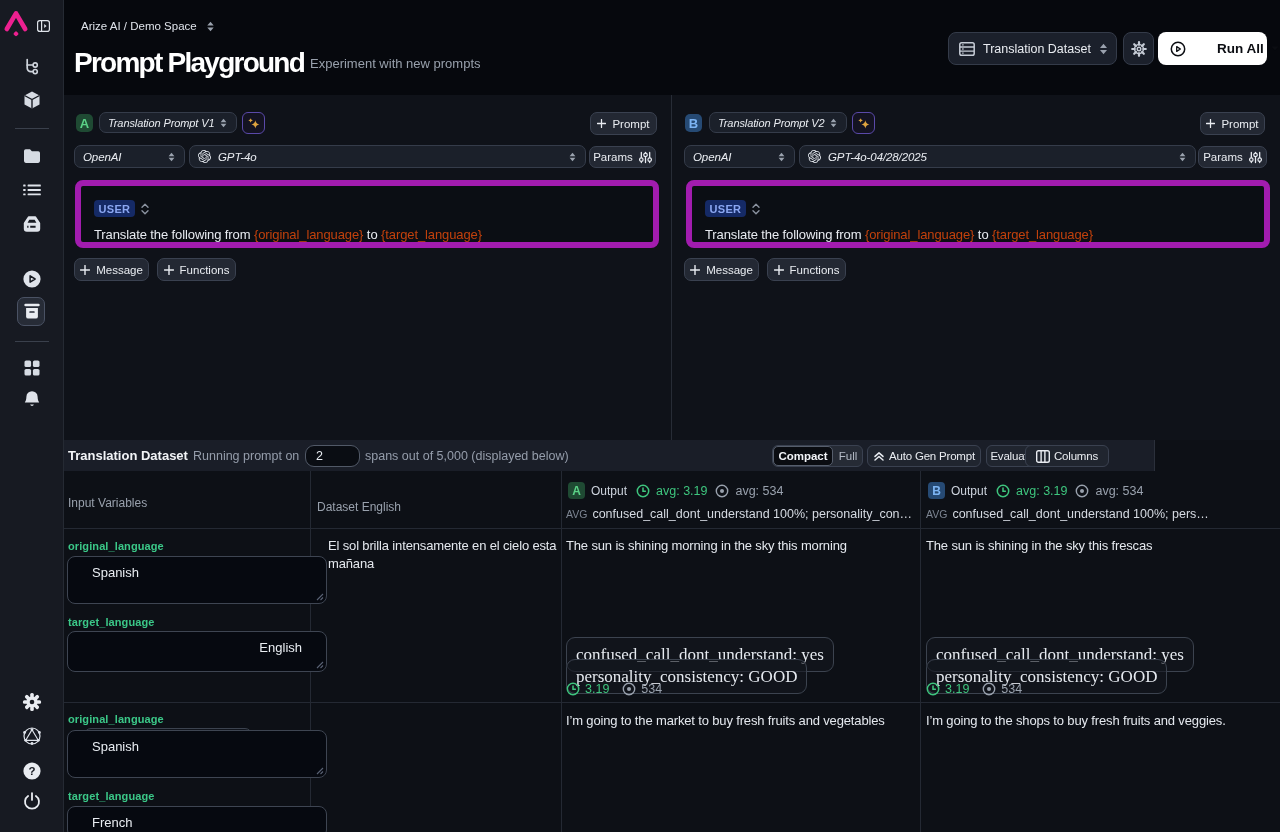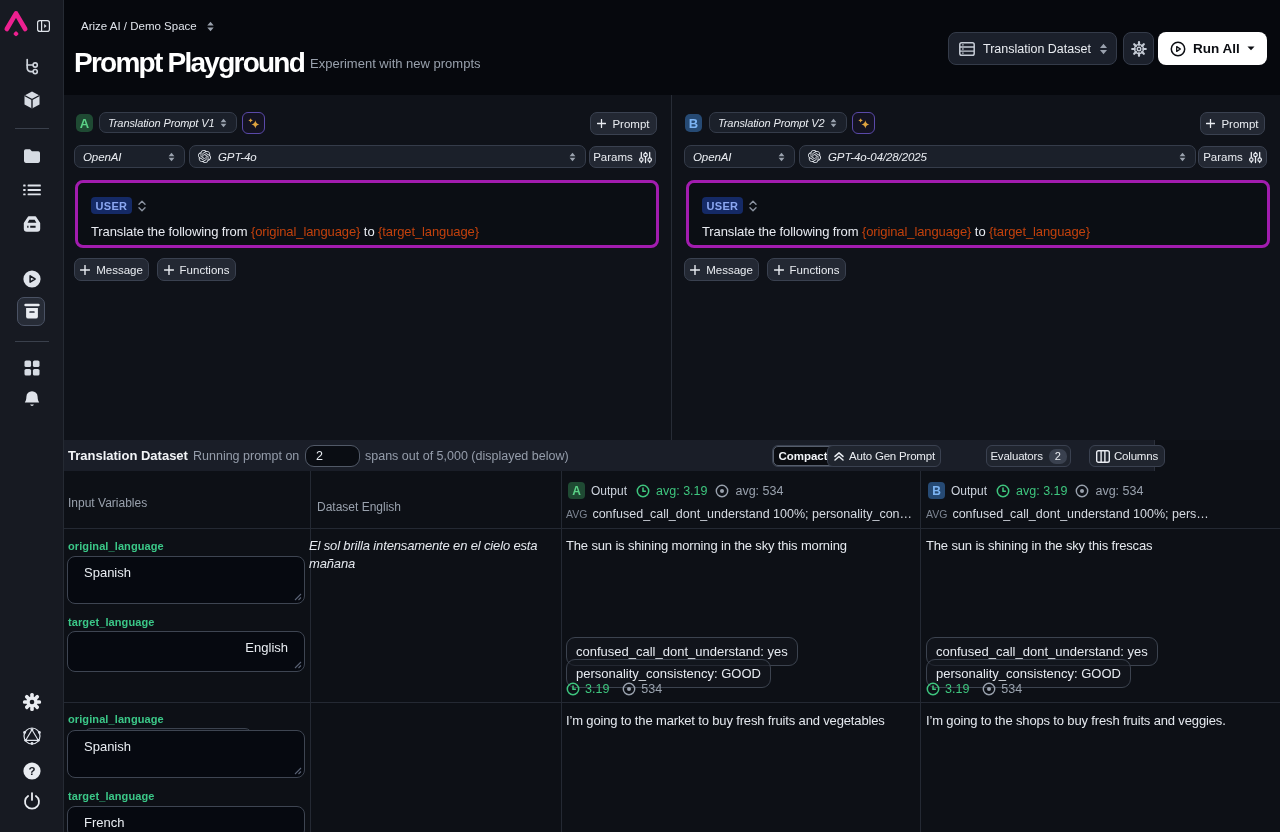--- a/index.html
+++ b/index.html
@@ -20,42 +20,42 @@
   .hbtn { position:absolute; top:32px; height:33px; background:#1b202b; border:1px solid #343b49; border-radius:8px; display:flex; align-items:center; color:#e9ecf1; font-size:12.5px; white-space:nowrap; }
 
   
   #panels { position:absolute; left:64px; top:95px; width:1216px; height:345px; background:#0f1219; }
   #pdivider { position:absolute; left:607px; top:0; width:1px; height:345px; background:#272c36; }
   .badge { position:absolute; top:19px; width:17px; height:18px; border-radius:5px; font-size:13px; font-weight:700; display:flex; align-items:center; justify-content:center; }
   .dd { position:absolute; background:#1b202a; border:1px solid #353c4a; border-radius:7px; height:23px; display:flex; align-items:center; color:#e9ecf1; font-size:11.5px; font-weight:400; letter-spacing:-0.1px; padding:0 8px; white-space:nowrap; }
   .dd .grow { flex:1;font-style:italic; }
   .btn { position:absolute; background:#232833; border:1px solid #3a4150; border-radius:7px; color:#e9ecf1; font-size:11.5px; font-weight:400; display:flex; align-items:center; justify-content:center; gap:6px; white-space:nowrap; }
   .sparkbtn { position:absolute; width:23px; height:22px; top:17px; background:#141322; border:1px solid #5a49a9; border-radius:6px; display:flex; align-items:center; justify-content:center; }
-  .card { position:absolute; top:85px; height:68px; background:#0b0e14; border:3px solid #a21caf; border-radius:8px; }
+  .card { position:absolute; top:85px; height:68px; background:#0b0e14; border:6px solid #a21caf; border-radius:8px; }
   .userbadge { position:absolute; left:13px; top:14px; background:#152a66; color:#8ba7f2; font-size:11px; font-weight:700; padding:2.5px 4.5px; border-radius:4px; letter-spacing:0.3px; }
   .msgtext { position:absolute; left:13px; top:41px; font-size:13px; color:#e8ebf1; letter-spacing:-0.1px; }
   .green { color:#c2410c; }
 
   
   #toolbar { position:absolute; left:64px; top:440px; width:1091px; height:31px; background:#1a1e28; border-right:1px solid #2b303b; }
   #toolbar .title { position:absolute; left:4px; top:8px; font-size:13px; font-weight:700; color:#f2f4f7; }
   #toolbar .sub { position:absolute; top:9px; font-size:12.5px; color:#959dab; }
   .tbtn { position:absolute; top:5px; height:22px; background:#20252f; border:1px solid #3a4150; border-radius:6px; color:#e9ecf1; font-size:11.5px; font-weight:400; letter-spacing:-0.2px; display:flex; align-items:center; gap:4px; padding:0 6px; white-space:nowrap; justify-content:center; }
 
   
   #table { position:absolute; left:64px; top:471px; width:1216px; height:361px; background:#0d1016; }
   .vline { position:absolute; top:0; width:1px; height:361px; background:#242933; }
   .hline { position:absolute; left:0; width:1216px; height:1px; background:#242933; }
   .colhead { position:absolute; font-size:12px; color:#99a1ad; font-weight:500; }
   .celltext { position:absolute; font-size:13px; color:#e4e8ee; line-height:17.5px; letter-spacing:-0.15px; }
   .varlabel { position:absolute; font-size:11px; font-weight:700; letter-spacing:0.1px; color:#3bc888; }
-  .ta { position:absolute; left:3px; width:238px; background:#060910; border:1px solid #3e4552; border-radius:8px; color:#e9edf2; font-size:13px; padding:8px 16px; }
+  .ta { position:absolute; left:3px; width:260px; background:#060910; border:1px solid #3e4552; border-radius:8px; color:#e9edf2; font-size:13px; padding:8px 24px; }
   .rsz { position:absolute; right:2px; bottom:2px; }
   .chip { position:absolute; height:18px; border:1px solid #3c434f; border-radius:7px; background:#10141c; color:#e4e8ee; font-size:11.5px; font-weight:700; display:flex; align-items:center; padding:0 8px; }
-  .pill { position:absolute; height:29px; border:1px solid #3c434f; border-radius:9px; background:rgba(20,24,32,.6); color:#e6eaf0; font-size:13px; font-weight:500; display:flex; align-items:center; padding:0 9px; }
+  .pill { position:absolute; height:35px; border:1px solid #3c434f; border-radius:9px; background:rgba(20,24,32,.6); color:#e6eaf0; font-size:17px; font-weight:500; display:flex; align-items:center; padding:0 9px;font-family:Liberation Serif, serif; }
   .metrics { position:absolute; display:flex; align-items:center; gap:5px; font-size:12.5px; }
   .obadge { width:17px; height:17px; border-radius:4px; font-size:12px; font-weight:700; display:flex; align-items:center; justify-content:center; }
 </style>
 </head>
 <body>
 
 <svg width="0" height="0" style="position:absolute">
 <defs>
   <symbol id="i-tri" viewBox="0 0 9 12">
         <path d="M4.5 0.8 L8 5 H1 Z" fill="#9aa2ae"></path>
@@ -244,21 +244,21 @@
   </div>
   <div class="hbtn" style="left:1059px; width:31px; justify-content:center;">
     <svg width="16" height="16">
         <use href="#i-gear"></use>
       </svg>
   </div>
   <div class="hbtn" style="left:1094px; width:109px; background:#ffffff; border:none; color:#0b0d12; font-weight:700; font-size:13.5px; padding:0 12px; gap:7px;">
     <svg width="16" height="16" style="color:#0b0d12;">
         <use href="#i-playcirc"></use>
       </svg>
-    <span style="flex:1;">Run All</span>
+    <span style="flex:1;margin-left:24px;">Run All</span>
     <svg width="8" height="5">
         <use href="#i-caret"></use>
       </svg>
   </div>
 </div>
 
 <div id="panels">
   <div id="pdivider"></div>
 
   <div class="badge" style="left:12px; background:#1f4a33; color:#5bd287;">A</div>
@@ -363,25 +363,25 @@
 <div id="toolbar">
   <span class="title">Translation Dataset</span>
   <span class="sub" style="left:129px;">Running prompt on</span>
   <div class="abs" style="left:241px; top:5px; width:55px; height:22px; background:#0a0d13; border:1px solid #515967; border-radius:9px; color:#e9edf2; font-size:12.5px; display:flex; align-items:center; padding:0 10px;">2</div>
   <span class="sub" style="left:301px;">spans out of 5,000 (displayed below)</span>
 
   <div class="abs" style="left:708px; top:5px; width:91px; height:22px; background:#262b35; border:1px solid #3a4150; border-radius:6px;"></div>
   <div class="abs" style="left:709px; top:6px; width:60px; height:20px; background:#0a0c11; border:1px solid #565e6c; border-radius:5px; color:#f2f4f8; font-size:11.5px; font-weight:700; display:flex; align-items:center; justify-content:center;">Compact</div>
   <div class="abs" style="left:770px; top:6px; width:28px; height:20px; color:#b3bac5; font-size:11.5px; display:flex; align-items:center; justify-content:center;">Full</div>
 
-  <div class="tbtn" style="left:763px; width:114px;"><svg width="12" height="12">
+  <div class="tbtn" style="left:803px; width:114px;"><svg width="12" height="12">
         <use href="#i-chevup2"></use>
       </svg>Auto Gen Prompt</div>
   <div class="tbtn" style="left:922px; width:85px;">Evaluators <span style="background:#3a414f; border-radius:7px; font-size:11px; padding:1.5px 6px; margin-left:2px;">2</span></div>
-  <div class="tbtn" style="left:1025px; width:76px;"><svg width="14" height="13">
+  <div class="tbtn" style="left:961px; width:84px;"><svg width="14" height="13">
         <use href="#i-cols"></use>
       </svg>Columns</div>
 </div>
 
 <div id="table">
   <div class="vline" style="left:246px;"></div>
   <div class="vline" style="left:497px;"></div>
   <div class="vline" style="left:856px;"></div>
   <div class="hline" style="top:57px;"></div>
   <div class="hline" style="top:231px;"></div>
@@ -426,21 +426,21 @@
   <div class="varlabel" style="left:4px; top:69px;">original_language</div>
   <div class="ta" style="top:85px; height:48px;">Spanish<svg class="rsz" width="8" height="8">
         <use href="#i-rsz"></use>
       </svg></div>
   <div class="varlabel" style="left:4px; top:145px;">target_language</div>
   <div class="ta" style="top:160px; height:41px;text-align:right;">English<svg class="rsz" width="8" height="8">
         <use href="#i-rsz"></use>
       </svg></div>
   <div class="chip" style="left:20px; top:209px;margin-top:48px;">ExampleID: 3295-3931-3922</div>
 
-  <div class="celltext" style="left:245px; top:66px; width:242px;font-style:italic;">El sol brilla intensamente en el cielo esta mañana</div>
+  <div class="celltext" style="left:264px; top:66px; width:242px;">El sol brilla intensamente en el cielo esta mañana</div>
 
   <div class="celltext" style="left:502px; top:66px; width:345px;">The sun is shining morning in the sky this morning</div>
   <div class="pill" style="left:502px; top:166px;">confused_call_dont_understand: yes</div>
   <div class="pill" style="left:502px; top:188px;">personality_consistency: GOOD</div>
   <div class="metrics" style="left:502px; top:211px;">
     <svg width="14" height="14">
         <use href="#i-clock"></use>
       </svg>
       <span style="color:#3ec57e;">3.19</span>
     <svg width="14" height="14" style="margin-left:8px;">

